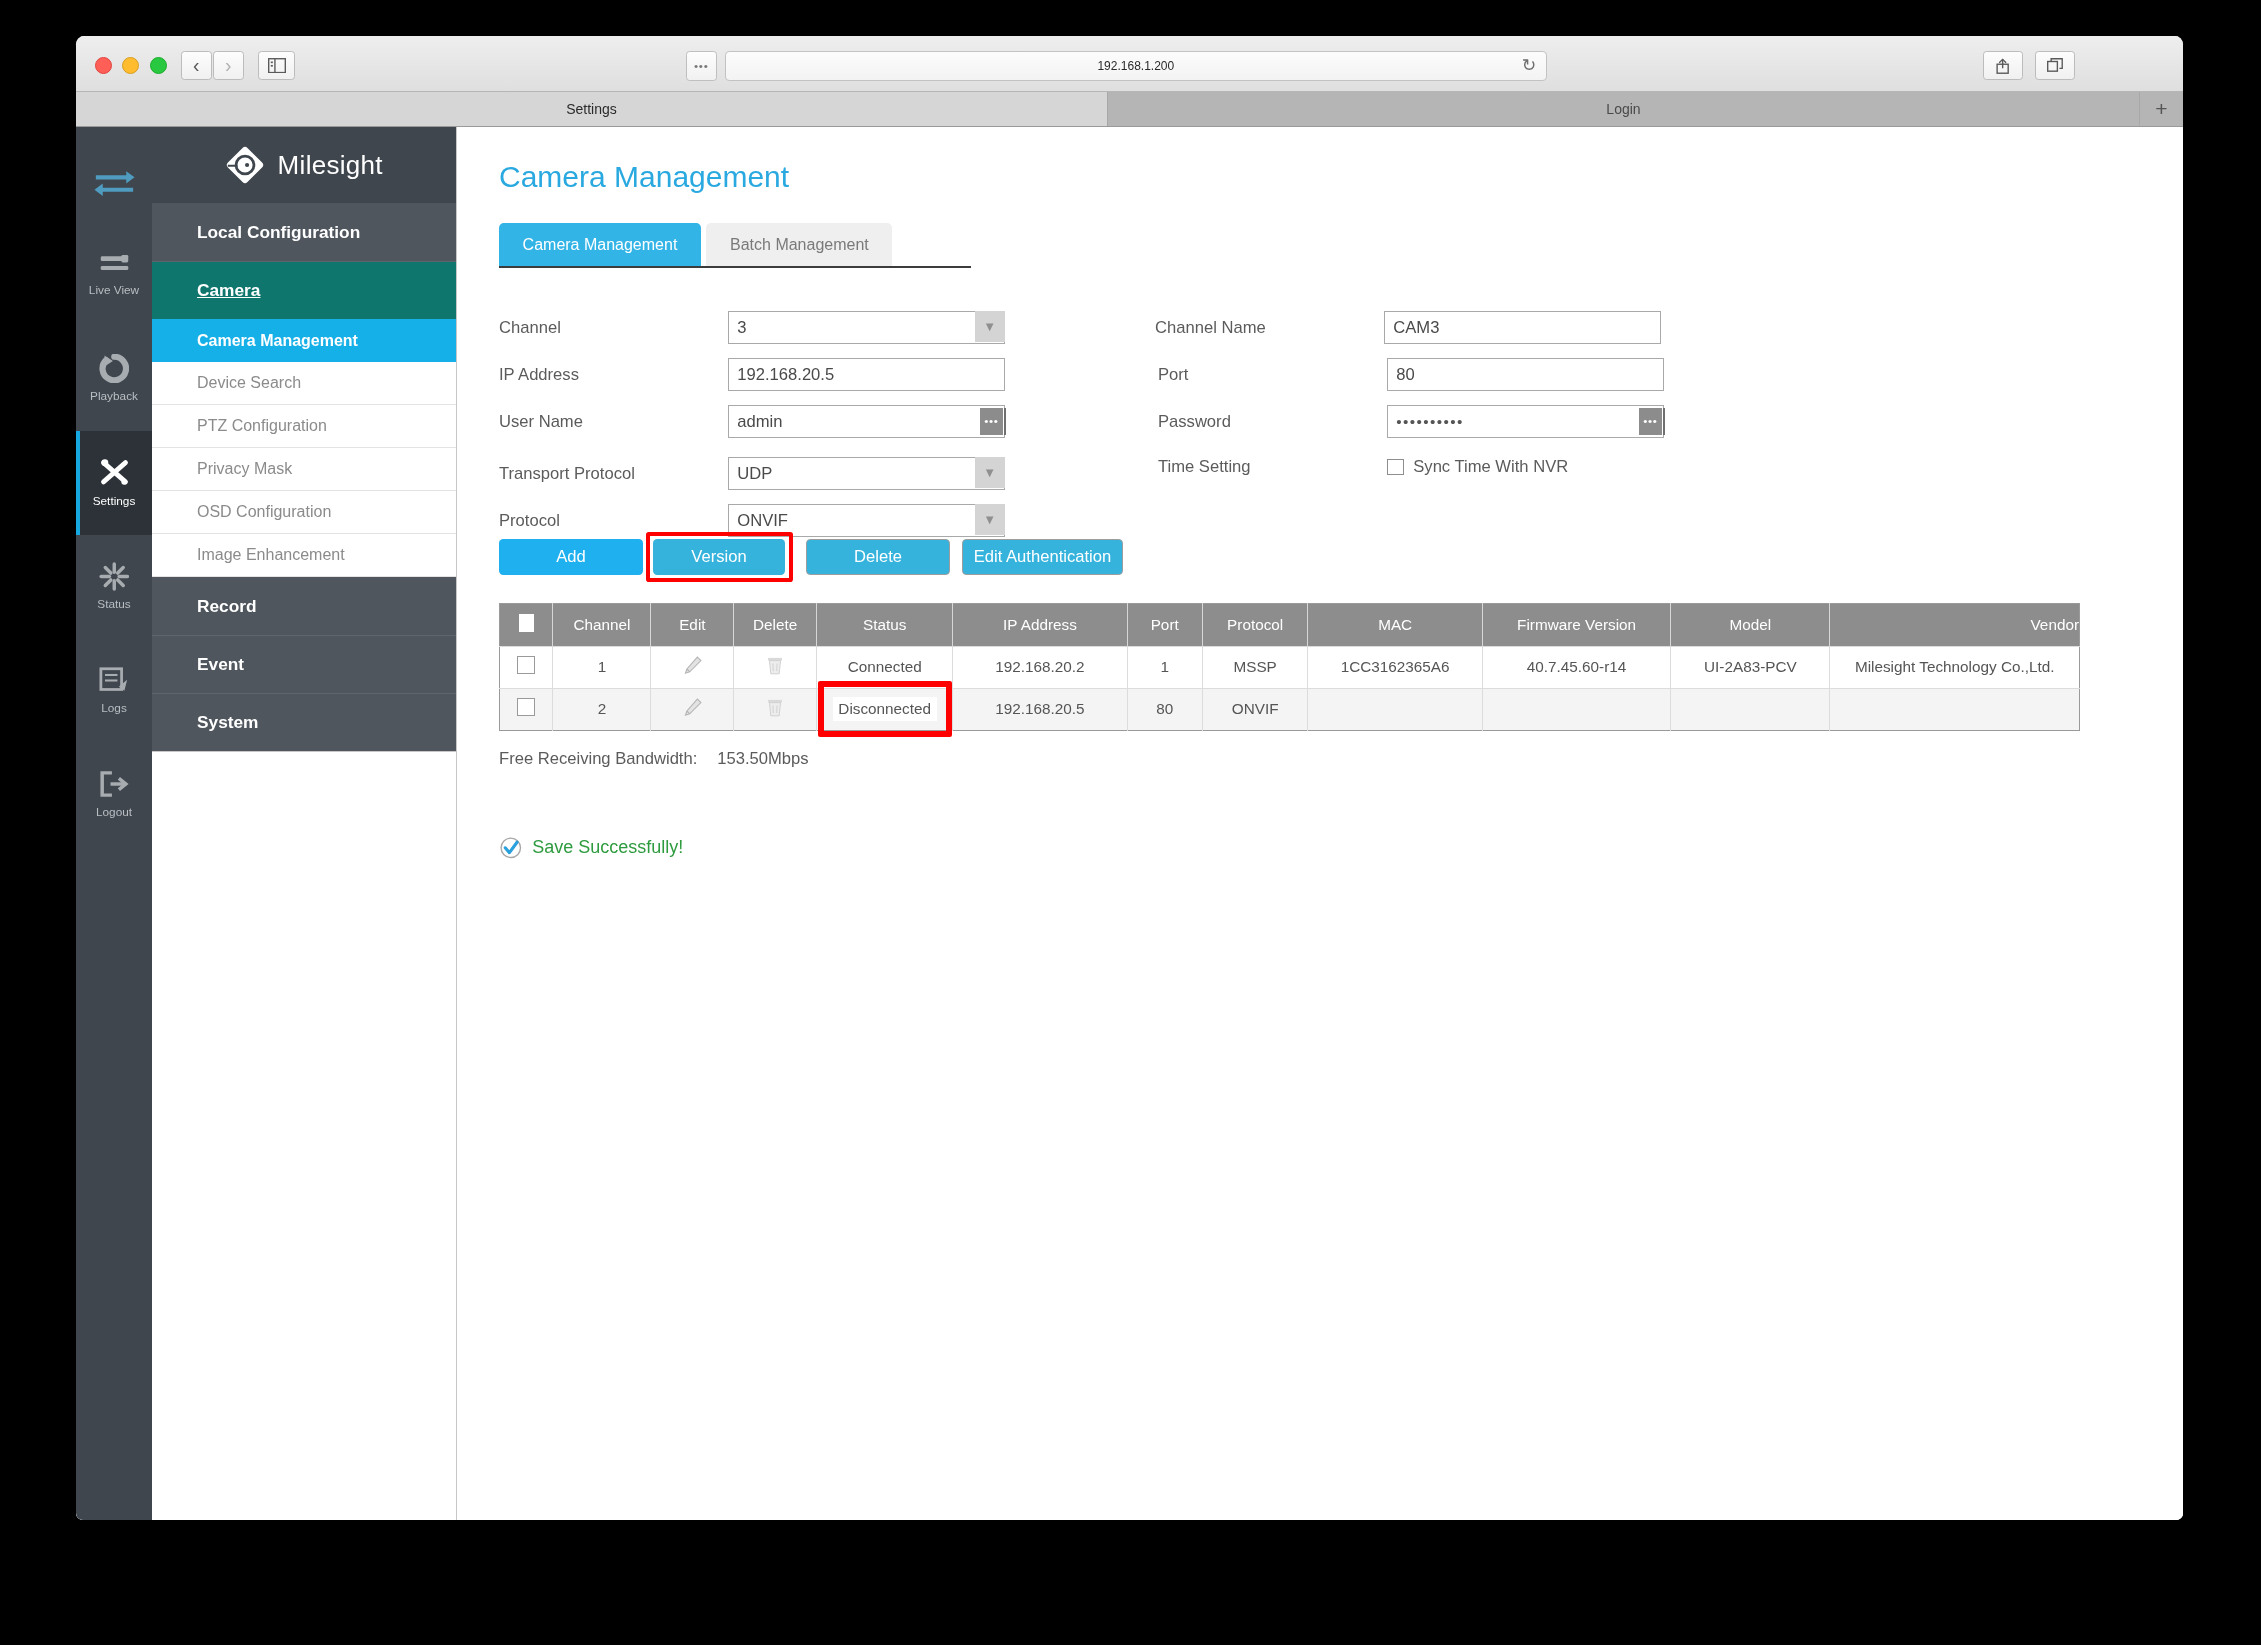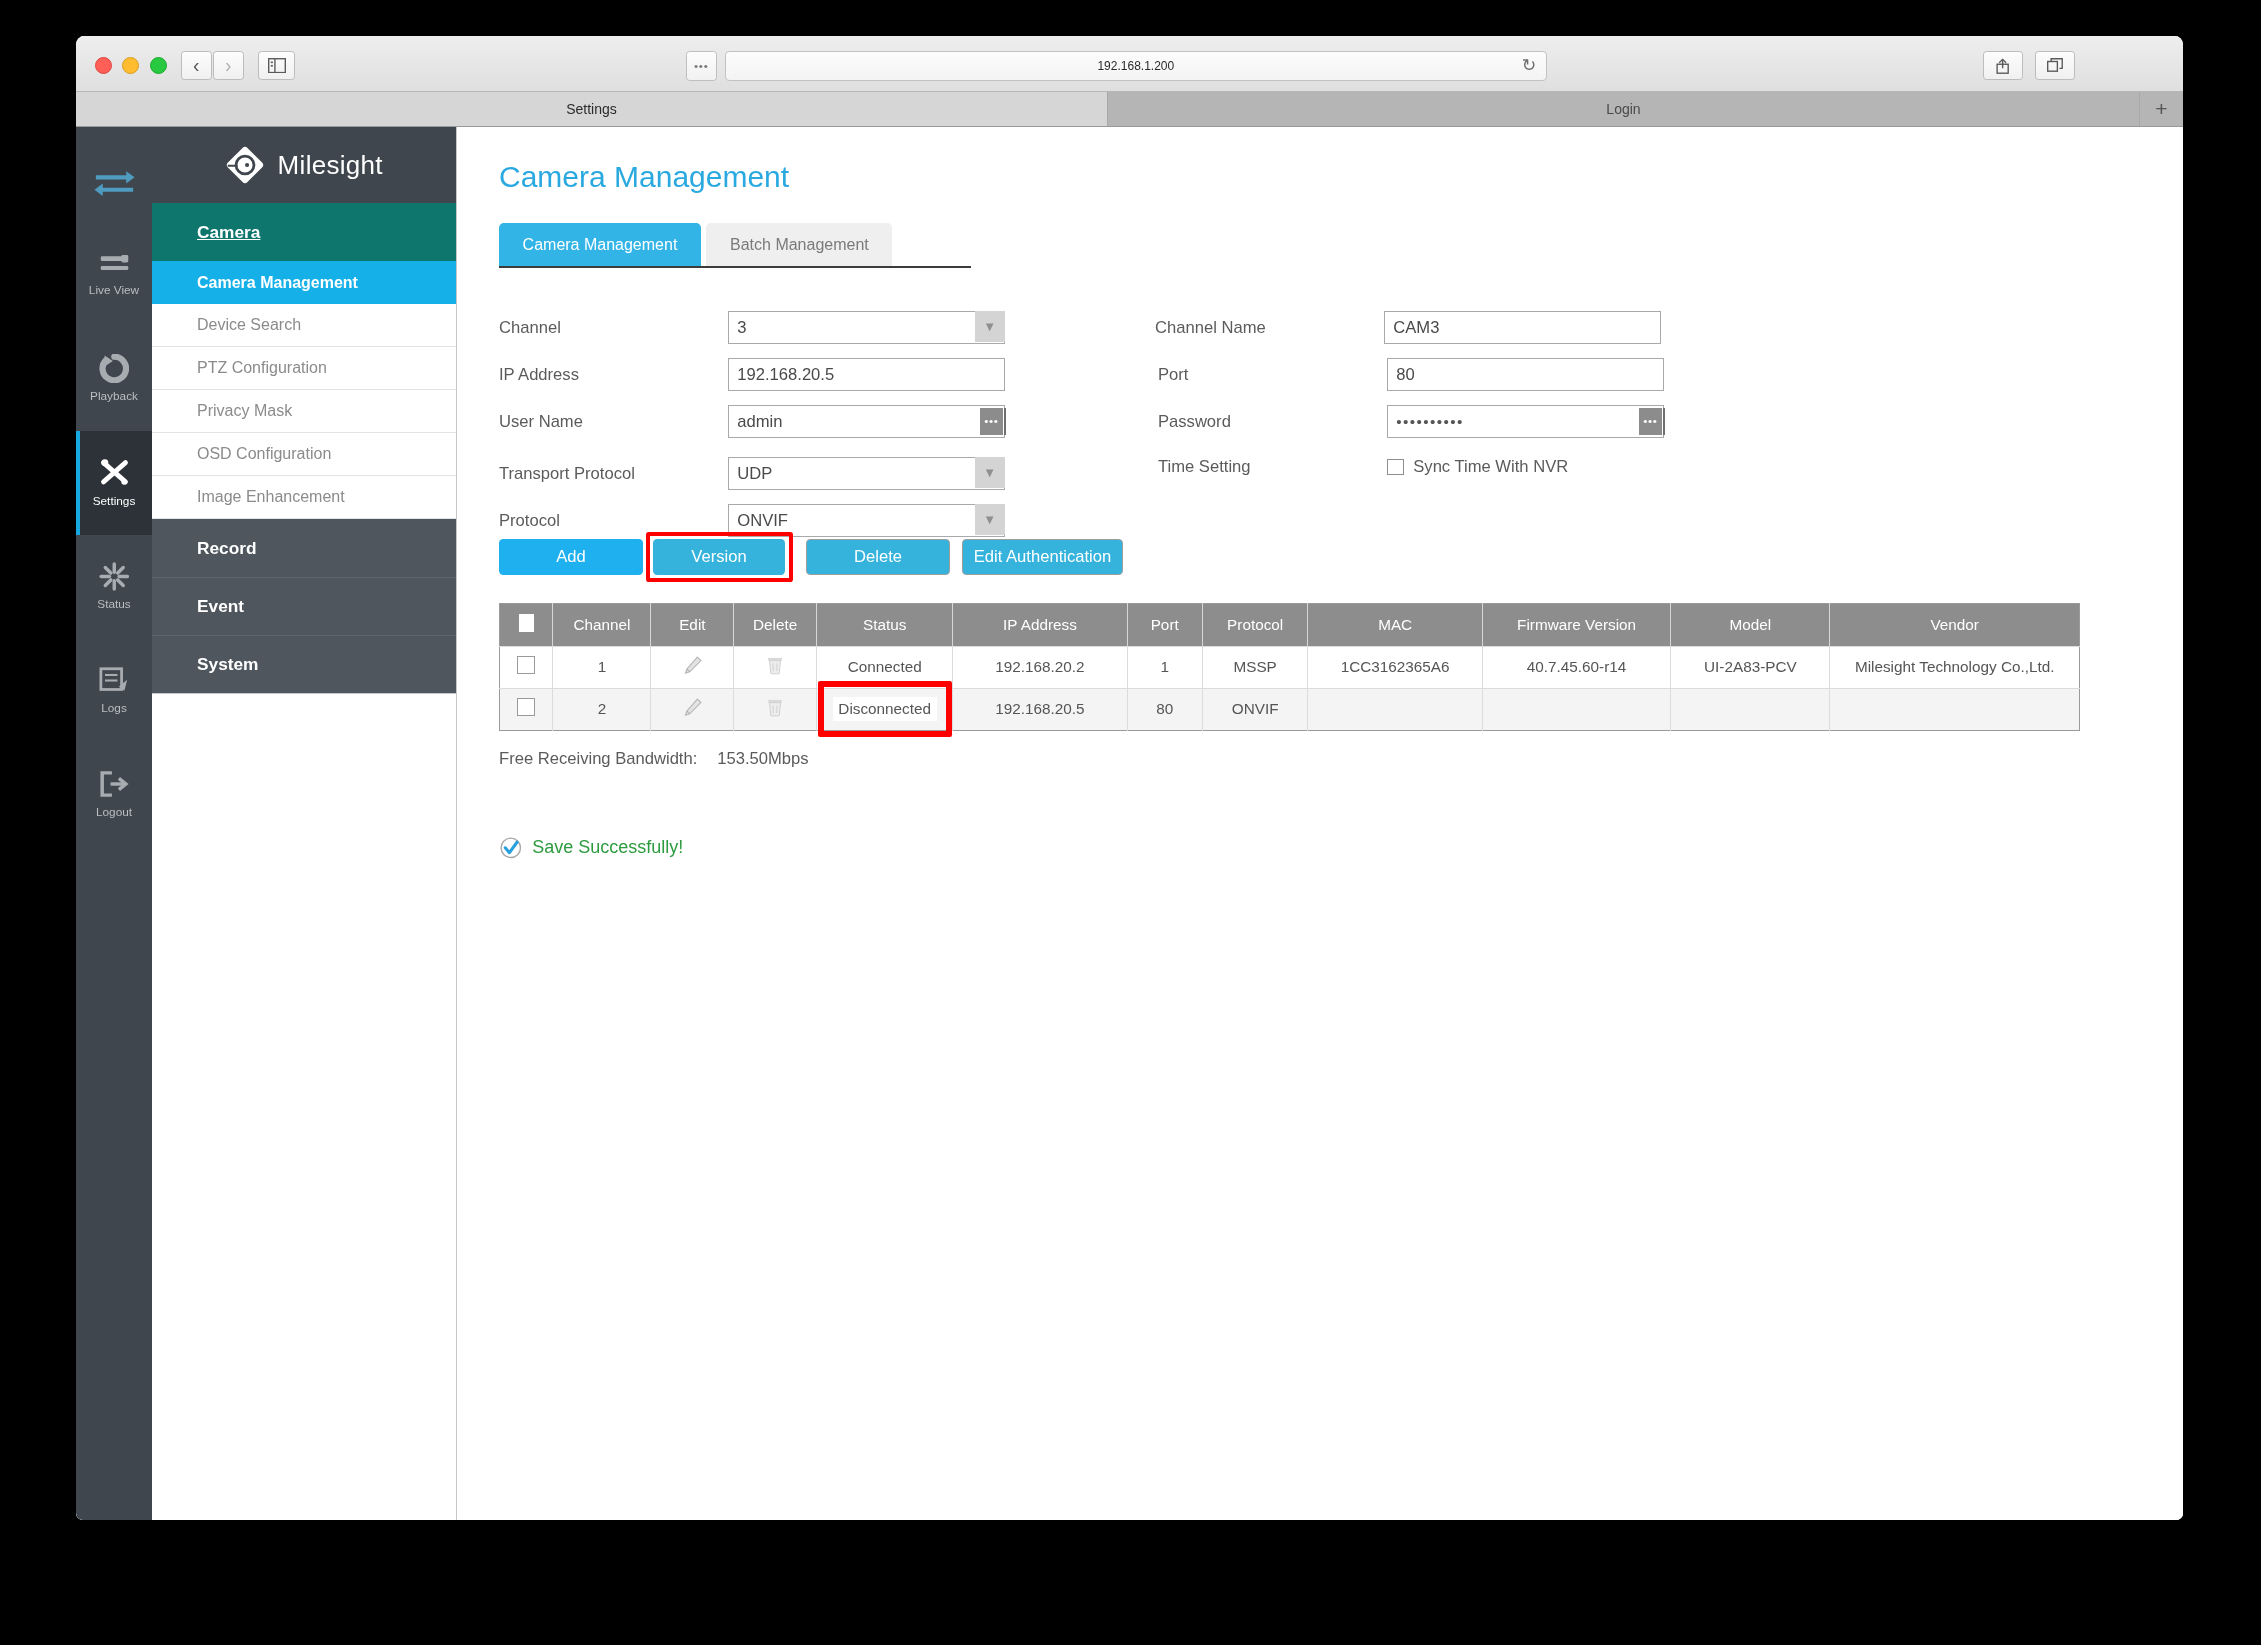--- a/index.html
+++ b/index.html
@@ -212,21 +212,21 @@
   
   #camtable {
     margin-top: 22px; width: 1581px;
     border-collapse: collapse; table-layout: fixed;
     border: 0.7px solid #9a9a9a;
   }
   #camtable th {
     background: #8d8d8d; color: #fff; font-size: 15.3px; font-weight: normal;
     height: 43px; border-right: 0.7px solid #d7d7d7;
   }
-  #camtable th:last-child { border-right: none; }
+  #camtable th:last-child { border-right: none; text-align: right; }
   #camtable td {
     height: 42px; font-size: 15.3px; color: #555;
     text-align: center; border-right: 0.7px solid #dcdcdc;
     border-top: 0.7px solid #dcdcdc;
   }
   #camtable td:last-child { border-right: none; }
   #camtable tr.alt td { background: #f4f4f4; }
   .rowcb { width: 18px; height: 18px; border: 0.7px solid #9a9a9a; background:#fff; display:inline-block; }
   .hdrcb { width: 15.3px; height: 18px; background: #fff; display:inline-block; }
   .status-cell { position: relative; }
@@ -393,20 +393,23 @@
             <rect x="9" y="9" width="40" height="40" rx="5" fill="#ffffff"></rect>
           </g>
           <circle cx="29" cy="29" r="13" fill="none" stroke="#3f464d" stroke-width="4"></circle>
           <circle cx="29" cy="29" r="6.5" fill="#ffffff"></circle>
           <circle cx="32" cy="29" r="3" fill="#3f464d"></circle>
           <line x1="4" y1="30" x2="18" y2="30" stroke="#3f464d" stroke-width="3"></line>
         </svg>
         <span class="brandtext">Milesight</span>
       </div>
 
+      <div class="nav-group">
+        <span>Local Configuration</span>
+      </div>
 
       <div class="nav-group open">
         <span>Camera</span>
       </div>
 
       <div class="nav-sub active">
         <span>Camera Management</span>
       </div>
       <div class="nav-sub">
         <span>Device Search</span>

